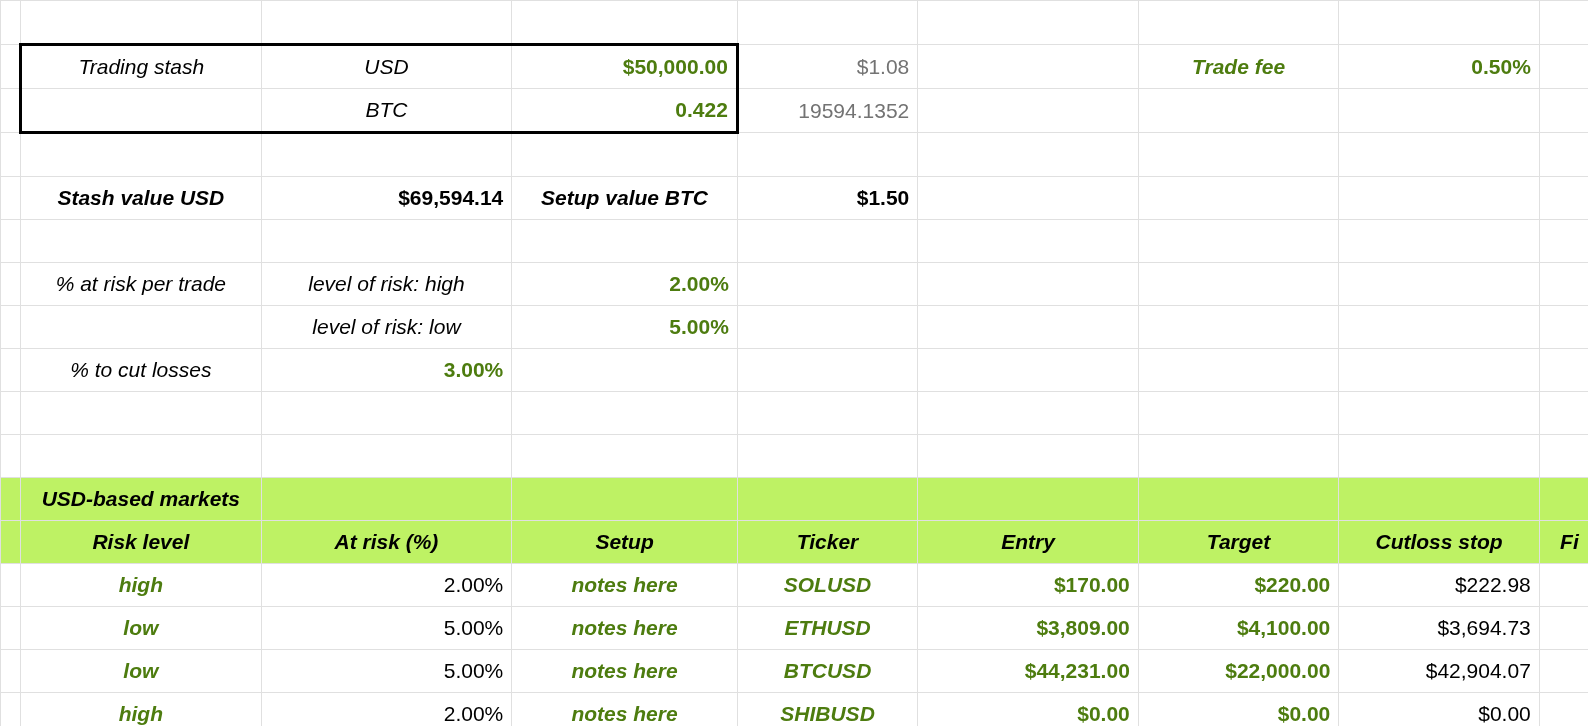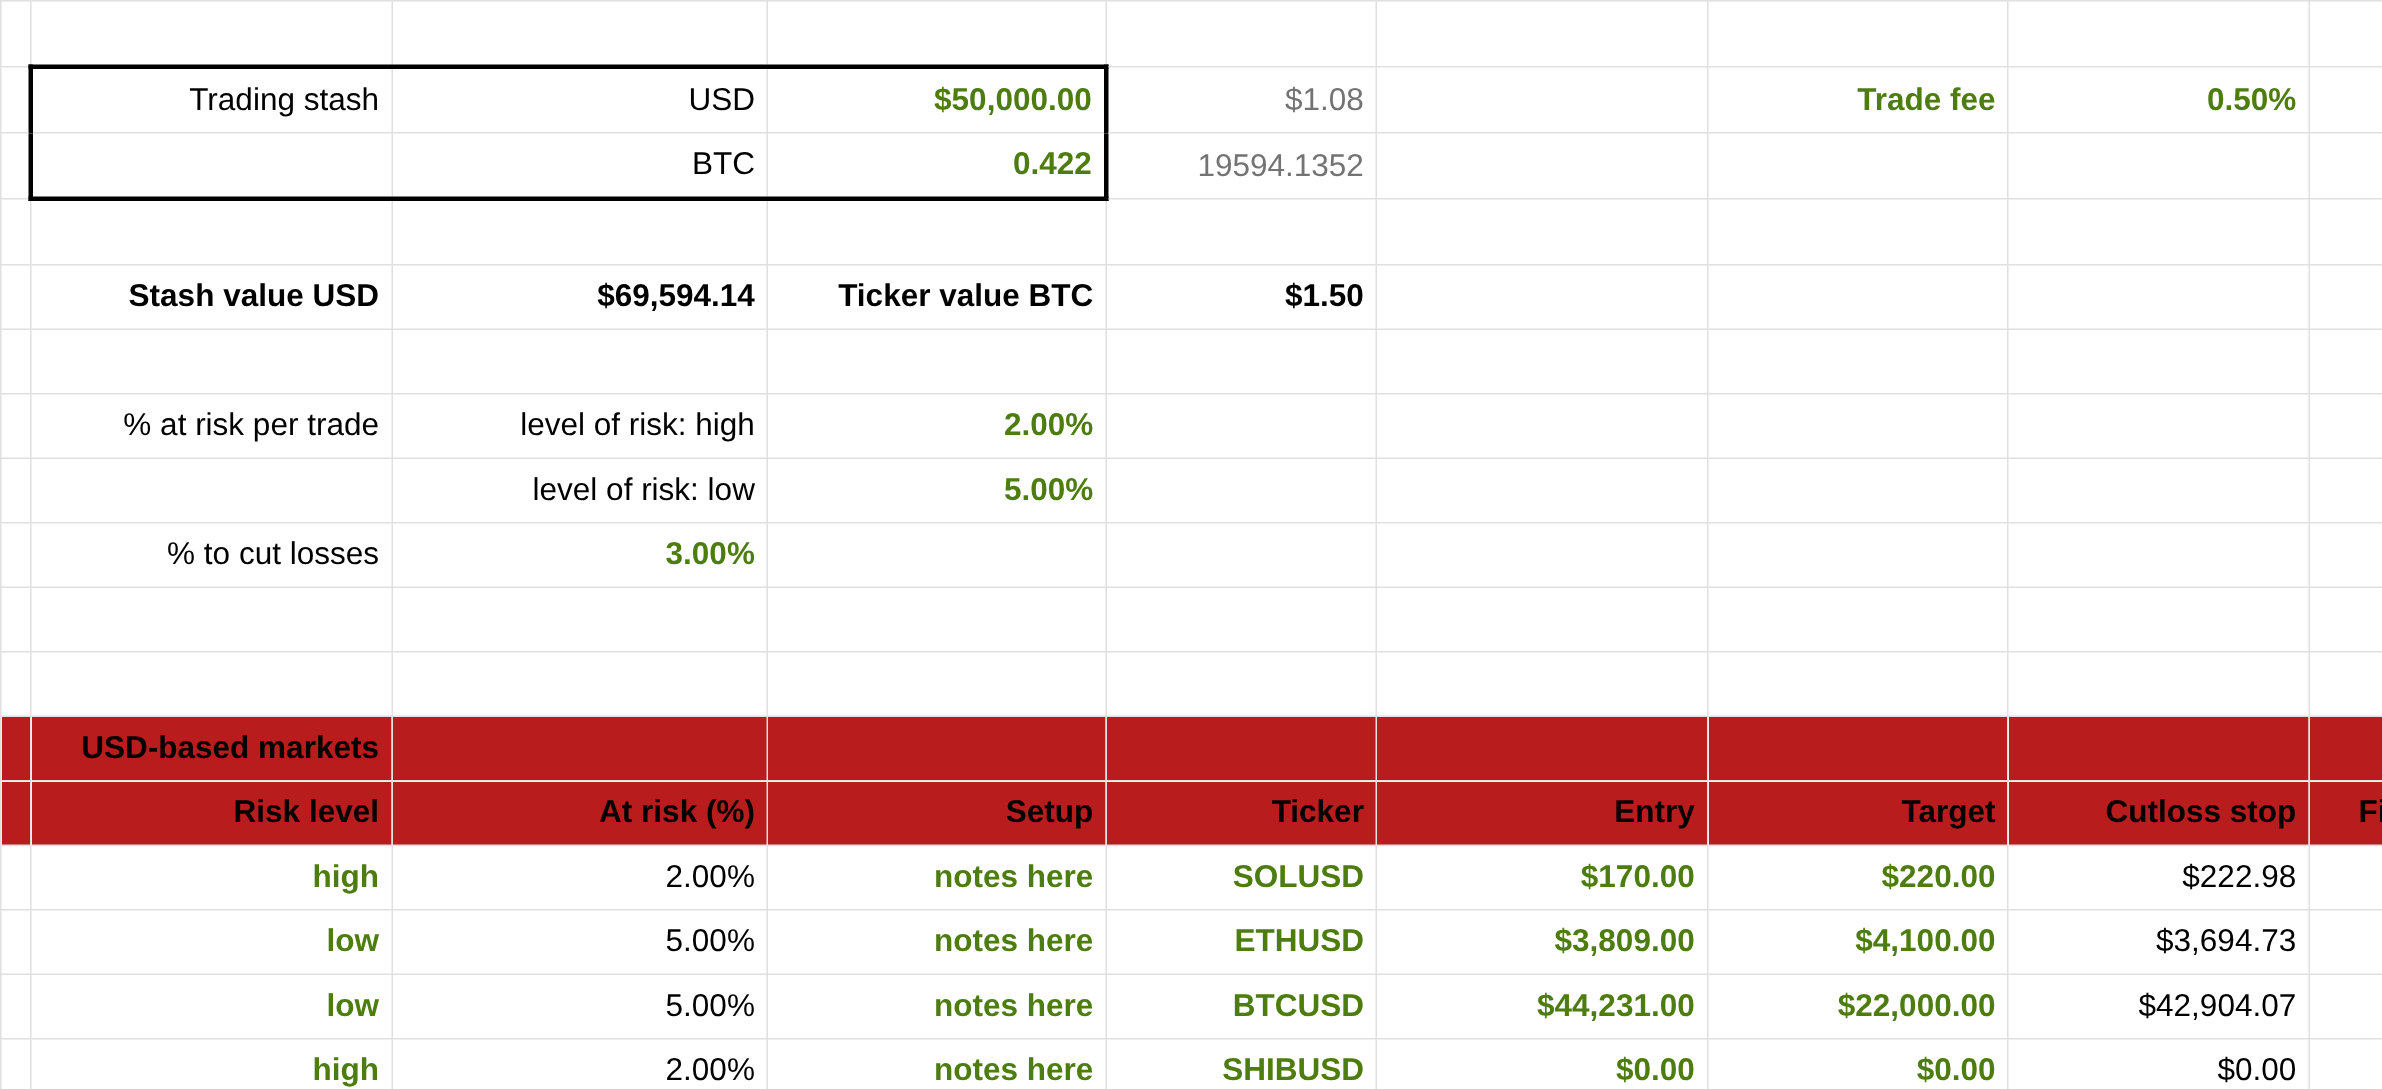--- a/index.html
+++ b/index.html
@@ -31,30 +31,30 @@
   col.cE { width: 180px; }
   col.cF { width: 220px; }
   col.cG { width: 200px; }
   col.cH { width: 200px; }
   col.cI { width: 60px; }
 
   .bold   { font-weight: 700; margin-top: 12px; }
   .green  { color: #4d7c0f; font-weight: 700; }
   .grey   { color: #737373; }
   .right  { text-align: right; }
-  .left   { text-align: right; }
+  .left   { text-align: center; font-style: italic; }
 
   
   .blk-top    { border-top: 3px solid #000 !important; }
   .blk-bottom { border-bottom: 3px solid #000 !important; }
   .blk-left   { border-left: 3px solid #000 !important; }
   .blk-right  { border-right: 3px solid #000 !important; }
 
   
-  tr.hdr td { background: #b91c1c; font-weight: 700; }
+  tr.hdr td { background: #bef264; font-weight: 700; }
 </style>
 </head>
 <body>
 
 <table class="sheet">
   <colgroup>
     <col class="cA">
       <col class="cB">
       <col class="cC">
       <col class="cD">
@@ -111,21 +111,21 @@
     <td></td>
     <td></td>
     <td></td>
     <td></td>
   </tr>
 
   <tr>
     <td></td>
     <td class="bold left">Stash value USD</td>
     <td class="bold right">$69,594.14</td>
-    <td class="bold left">Ticker value BTC</td>
+    <td class="bold left">Setup value BTC</td>
     <td class="bold right">$1.50</td>
     <td></td>
     <td></td>
     <td></td>
     <td></td>
   </tr>
 
   <tr>
     <td></td>
     <td></td>

